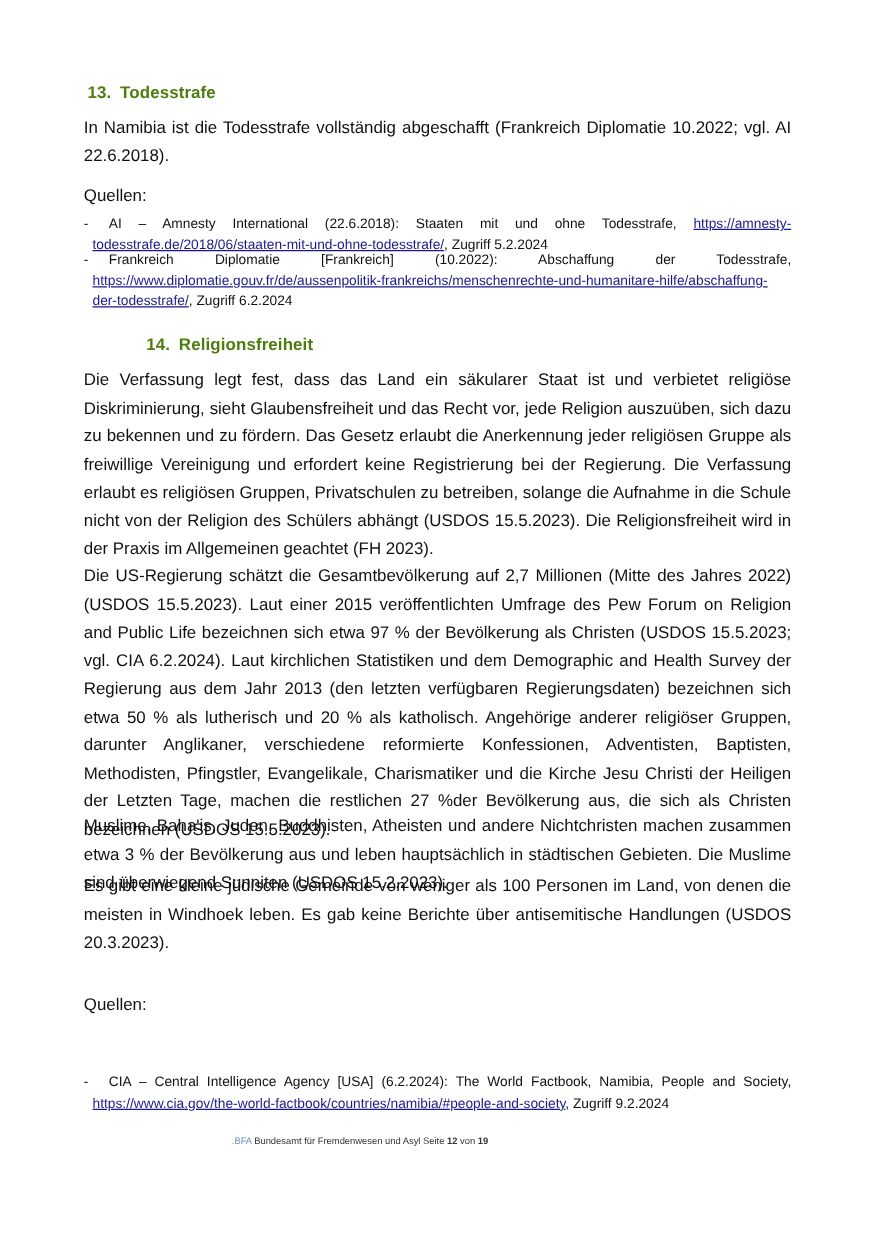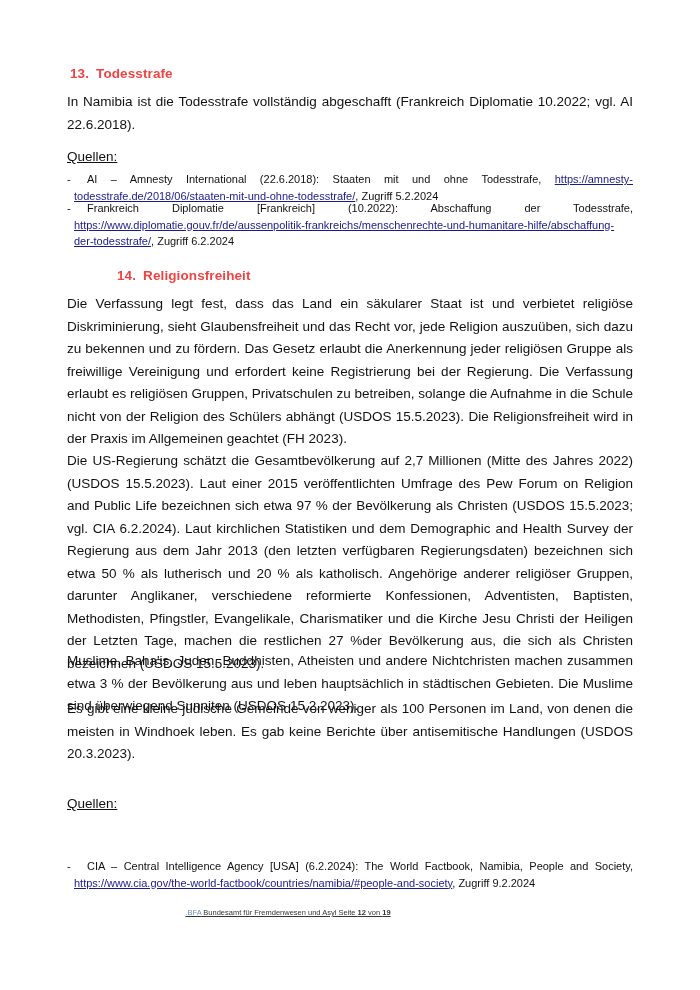--- a/index.html
+++ b/index.html
@@ -1,26 +1,26 @@
 <!DOCTYPE html>
 <html><head>
 <meta charset="utf-8">
 <style>
   html, body { margin:0; padding:0; background:#ffffff; }
   body { width:700px; height:990px; position:relative; font-family:"Liberation Sans", sans-serif; color:#111; overflow:hidden; }
   .page { position:absolute; left:67px; top:0; width:566px; }
-  .heading { position:absolute; left:3px; font-weight:bold; font-size:13.5px; color:#ef4444; letter-spacing:0.1px; }
+  .heading { position:absolute; left:3px; font-weight:bold; font-size:13.5px; color:#4d7c0f; letter-spacing:0.1px; }
   .heading .num { margin-right:7px; }
   .para { position:absolute; left:0; width:566px; font-size:13.5px; line-height:22.5px; text-align:justify; }
   .para.last-left { text-align-last:left; }
-  .quellen { position:absolute; left:0; font-size:13.5px; text-decoration:underline; }
+  .quellen { position:absolute; left:0; font-size:13.5px; }
   .src { position:absolute; left:0; width:566px; font-size:11px; line-height:16.5px; text-align:justify; padding-left:7px; text-indent:-7px; box-sizing:border-box; }
   .src .dash { display:inline-block; width:20px; text-indent:0; }
   .src a { color:#1a1a8c; text-decoration:underline; }
-  .footer { position:absolute; top:908px; left:0; width:576px; text-align:center; font-size:7.5px; color:#333;text-decoration:underline; }
+  .footer { position:absolute; top:908px; left:0; width:576px; text-align:center; font-size:7.5px; color:#333; }
   .footer .brand { color:#6b8cb4; }
   .footer b { font-weight:bold; }
 </style>
 </head>
 <body>
 
 <div class="page">
 
   <div class="heading" style="top:66px;">
     <span class="num">13.</span><span>Todesstrafe</span>

